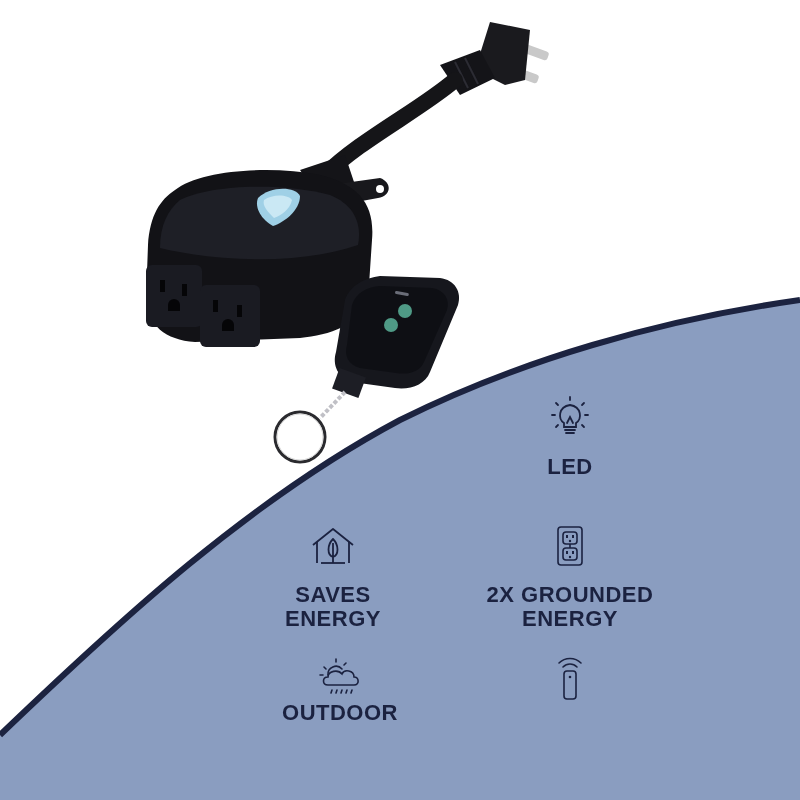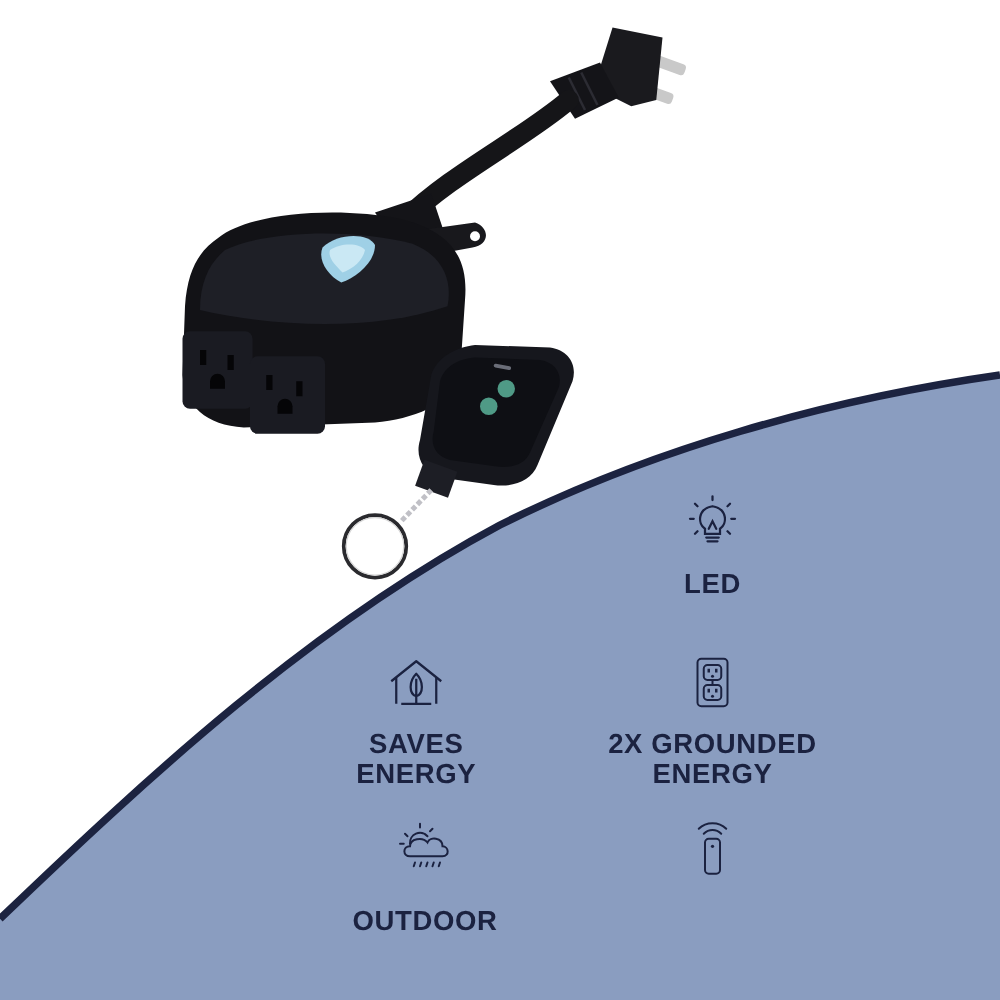--- a/index.html
+++ b/index.html
@@ -125,21 +125,21 @@
 
   <div class="feature" style="left:230px; top:655px;">
     <svg class="icon" width="48" height="42" viewBox="0 0 48 42">
       <g fill="none" stroke="#1b2240" stroke-width="1.6" stroke-linecap="round">
         <path d="M20,4 V7 M8,12 L10,14 M30,8 L28,10 M4,20 H7"></path>
         <path d="M12,20 A8,8 0 0 1 26,14"></path>
         <path d="M12,30 C6,30 6,22 12,22 C12,16 22,14 26,19 C28,14 38,15 38,22 C43,22 44,30 38,30 Z"></path>
         <path d="M16,35 L15,38 M21,35 L20,38 M26,35 L25,38 M31,35 L30,38 M36,35 L35,38"></path>
       </g>
     </svg>
-    <div class="label" style="margin-top:28px;">
+    <div class="label" style="margin-top:4px;">
       <span>OUTDOOR</span>
     </div>
   </div>
 
   <div class="feature" style="left:460px; top:655px;">
     <svg class="icon" width="30" height="46" viewBox="0 0 30 46">
       <g fill="none" stroke="#1b2240" stroke-width="1.6" stroke-linecap="round">
         <path d="M4,8 C10,2 20,2 26,8"></path>
         <path d="M8,12 C12,8 18,8 22,12"></path>
         <rect x="9" y="16" width="12" height="28" rx="3"></rect>

